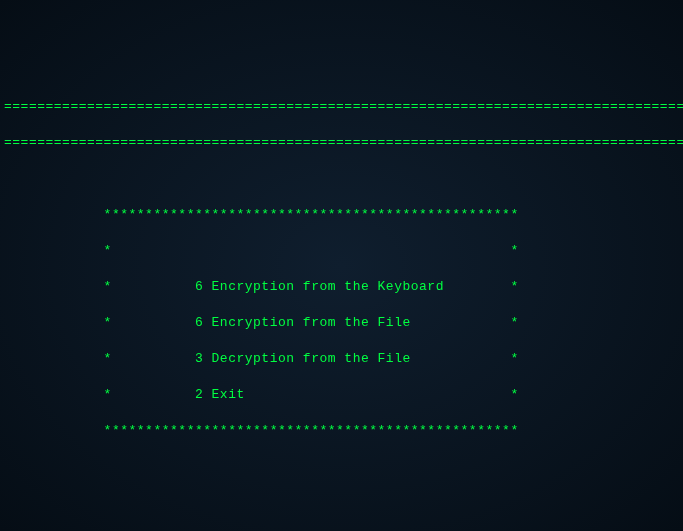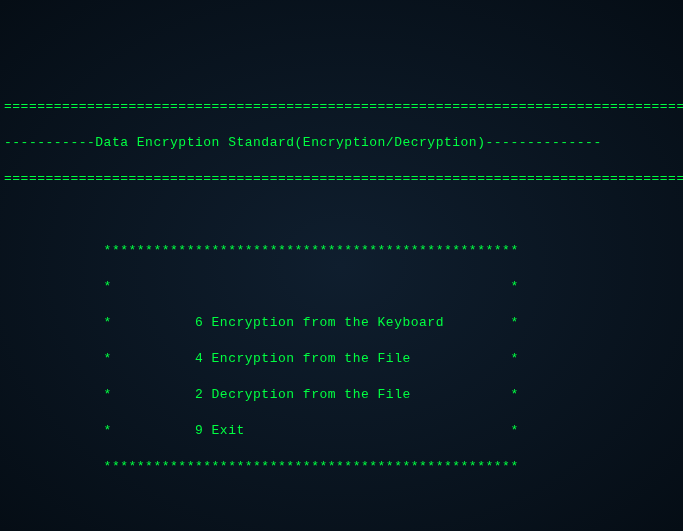--- a/index.html
+++ b/index.html
@@ -27,30 +27,29 @@
       letter-spacing: 0.5px;
     }
   </style>
 </head>
 <body>
 
 
 
 <div class="term">
 <span class="line">====================================================================================</span>
-<span class="line">-----------Data Encryption Standard(Encryption/Decryption)--------------</span>
 <span class="line">====================================================================================</span>
 <span class="line"></span>
 <span class="line"></span>
 <span class="line">            **************************************************</span>
 <span class="line">            *                                                *</span>
 <span class="line">            *          6 Encryption from the Keyboard        *</span>
-<span class="line">            *          4 Encryption from the File            *</span>
-<span class="line">            *          2 Decryption from the File            *</span>
-<span class="line">            *          9 Exit                                *</span>
+<span class="line">            *          6 Encryption from the File            *</span>
+<span class="line">            *          3 Decryption from the File            *</span>
+<span class="line">            *          2 Exit                                *</span>
 <span class="line">            **************************************************</span>
 <span class="line"></span>
 
 
 <span class="line"></span>
 
 
 <span class="line"></span>
 
 

